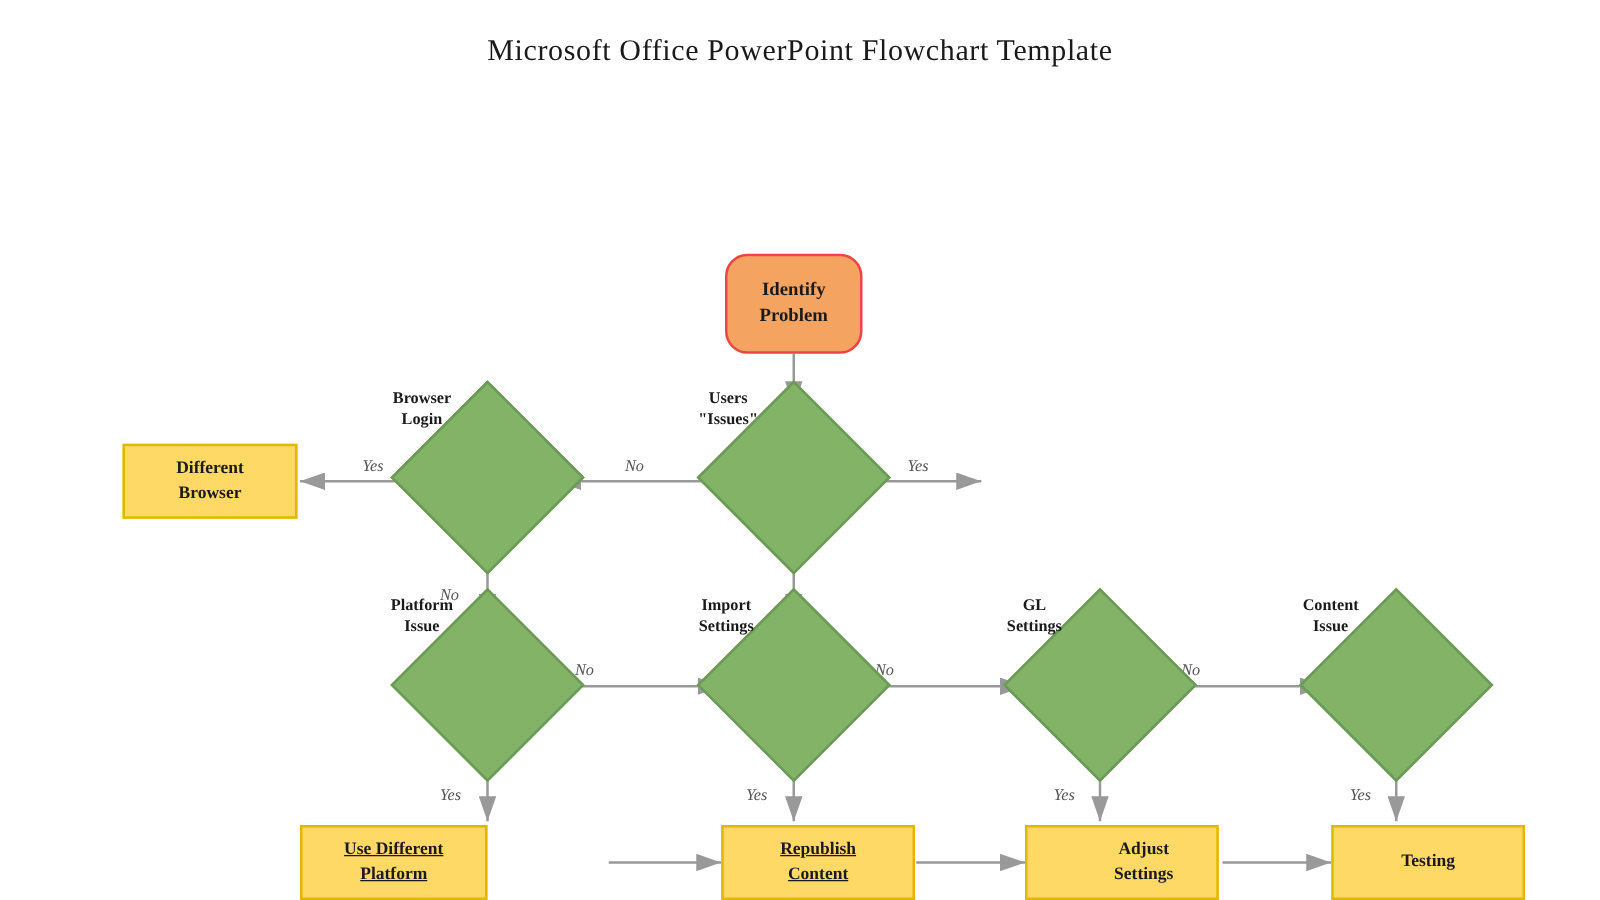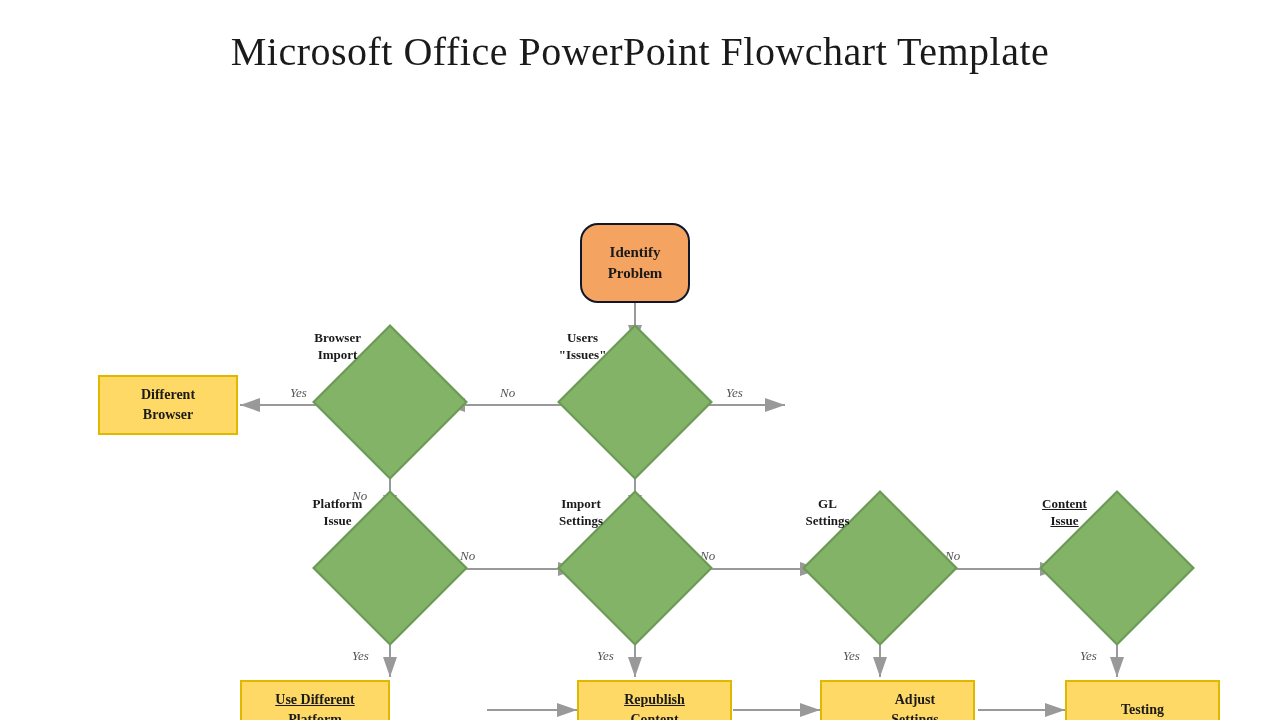--- a/index.html
+++ b/index.html
@@ -7,21 +7,21 @@
       background: #fff;
       font-family: 'Georgia', 'Times New Roman', serif;
       width: 1280px;
       height: 720px;
       overflow: hidden;
       position: relative;
     }
 
     .page-title {
       text-align: center;
-      font-size: 40px;
+      font-size: 24px;
       font-weight: normal;
       padding: 28px 0 10px 0;
       color: #1a1a1a;
       letter-spacing: 0.5px;
     }
 
     .flowchart {
       position: relative;
       width: 1280px;
       height: 650px;
@@ -51,21 +51,21 @@
       line-height: 1.3;
     }
     .diamond-wrapper {
       position: absolute;
     }
 
     
     .rounded-rect {
       position: absolute;
       background: #f4a460;
-      border: 2px solid #0f172a;
+      border: 2px solid #ef4444;
       border-radius: 18px;
       display: flex;
       align-items: center;
       justify-content: center;
       text-align: center;
       font-size: 15px;
       font-weight: bold;
       color: #1a1a1a;
       line-height: 1.4;
     }
@@ -174,21 +174,21 @@
     <div class="diamond-label">
       <span style="transform: none; display:block; width:100px; margin-left:5px;">Users
 "Issues"</span>
     </div>
   </div>
 
   <div class="diamond-wrapper" style="left: 335px; top: 262px;">
     <div class="diamond"></div>
     <div class="diamond-label">
       <span style="display:block; width:100px; margin-left:5px;">Browser
-Import</span>
+Login</span>
     </div>
   </div>
 
   <div class="yellow-rect" style="left: 98px; top: 290px; width: 140px; height: 60px;">
     <span style="white-space: pre-line;">Different
 Browser</span>
   </div>
 
 
   <div class="diamond-wrapper" style="left: 335px; top: 428px;">
@@ -211,21 +211,21 @@
     <div class="diamond"></div>
     <div class="diamond-label">
       <span style="display:block; width:100px; margin-left:5px;">GL
 Settings</span>
     </div>
   </div>
 
   <div class="diamond-wrapper" style="left: 1062px; top: 428px;">
     <div class="diamond"></div>
     <div class="diamond-label">
-      <span style="display:block; width:100px; margin-left:5px;text-decoration:underline;">Content
+      <span style="display:block; width:100px; margin-left:5px;">Content
 Issue</span>
     </div>
   </div>
 
   <div class="yellow-rect" style="left: 240px; top: 595px; width: 150px; height: 60px;">
     <span style="white-space: pre-line; text-decoration: underline;">Use Different
 Platform</span>
   </div>
 
   <div class="yellow-rect" style="left: 577px; top: 595px; width: 155px; height: 60px;">

